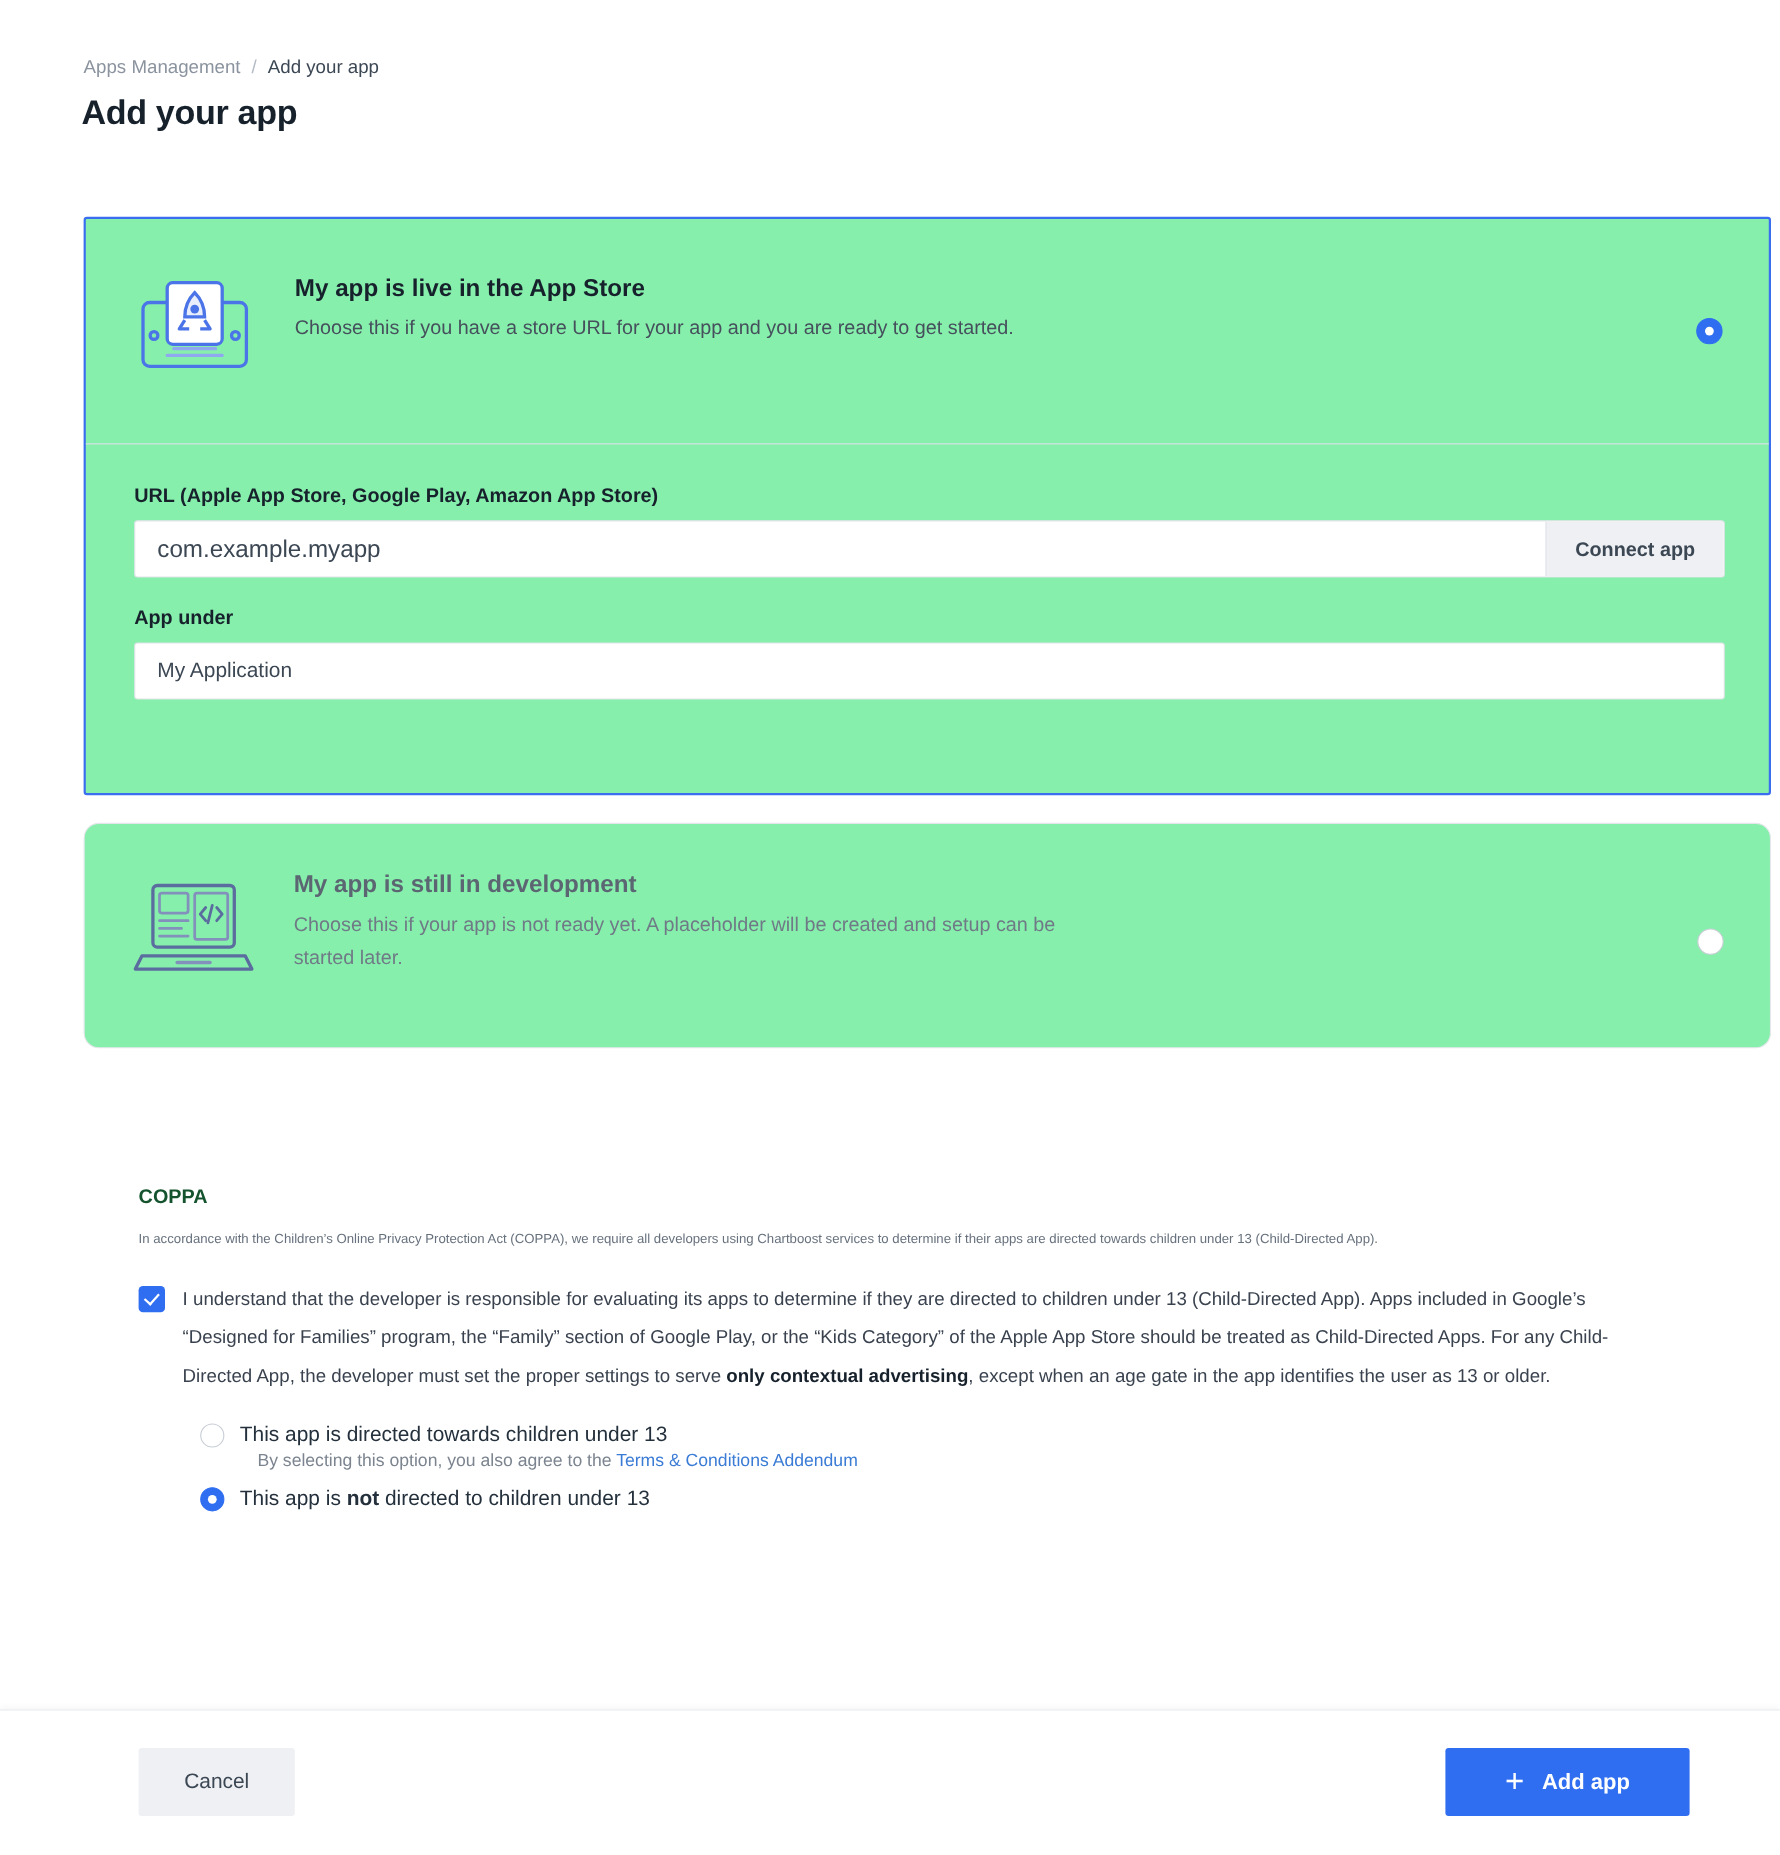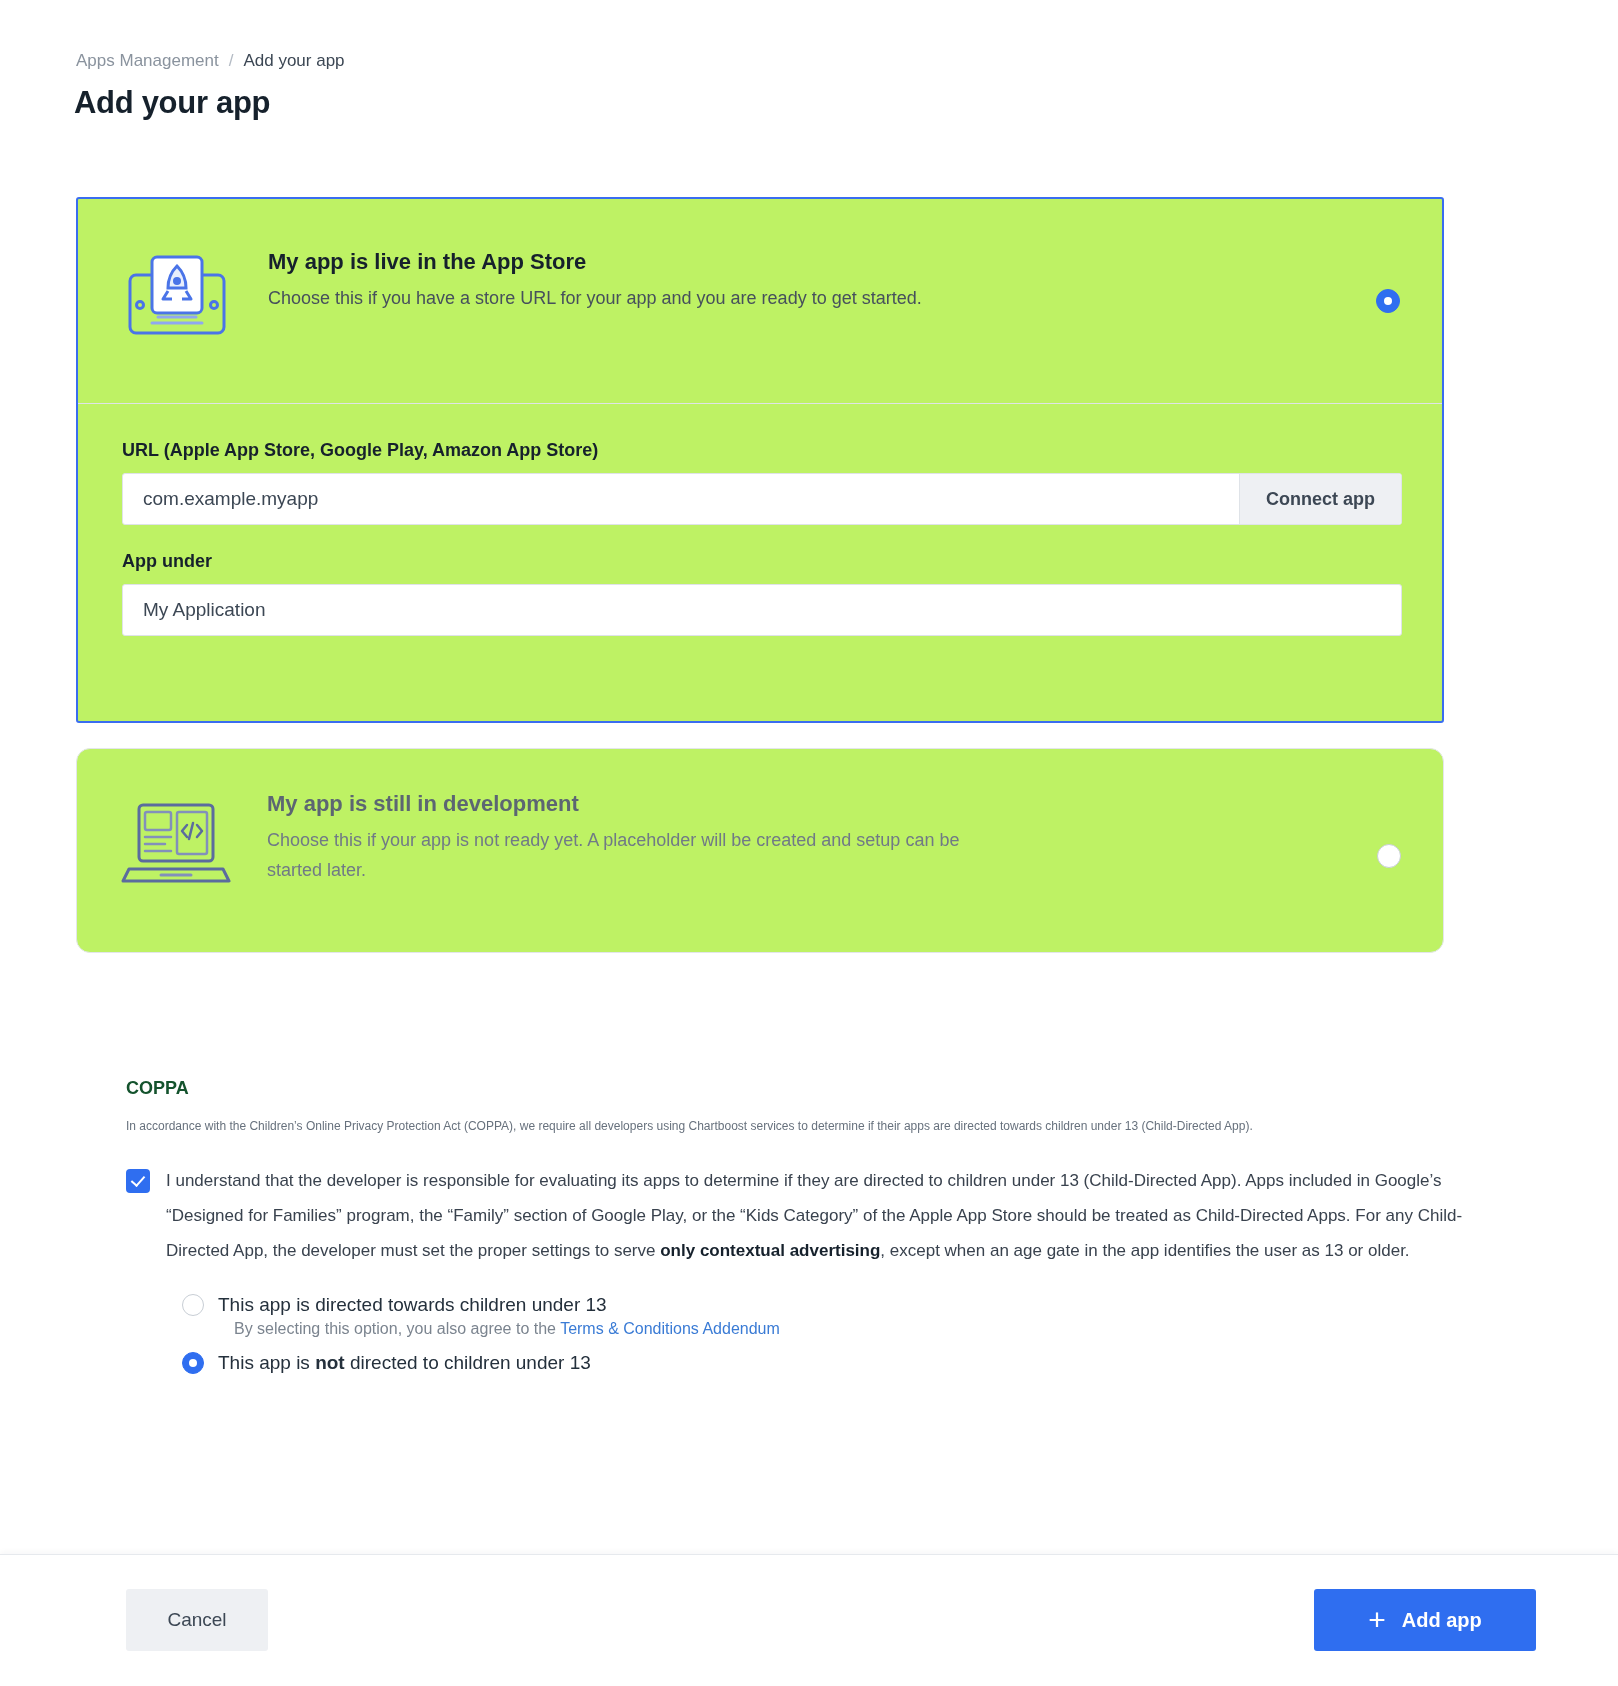--- a/index.html
+++ b/index.html
@@ -42,22 +42,22 @@
     line-height: 42px;
     font-weight: bold;
     letter-spacing: -0.3px;
     color: #16212c;
   }
 
   
   .card {
     position: absolute;
     left: 76px;
-    width: 1368px;
-    background: #bef264;
+    width: 1534px;
+    background: #86efac;
   }
   .card-selected {
     top: 197px;
     border: 2px solid #3a6df0;
     border-radius: 3px;
     height: 526px;
   }
   .card-unselected {
     top: 748px;
     border: 1px solid #e3e6ea;
@@ -143,21 +143,21 @@
     border-radius: 3px;
     height: 52px;
     background: #fff;
     overflow: hidden;
   }
   .input-row input {
     flex: 1;
     border: none;
     outline: none;
     padding: 0 20px;
-    font-size: 19px;
+    font-size: 22px;
     color: #3c4754;
     font-family: "Liberation Sans", sans-serif;
     background: transparent;
   }
   .connect-btn {
     border: none;
     background: #eef0f3;
     color: #3c4754;
     font-size: 18px;
     font-weight: bold;

